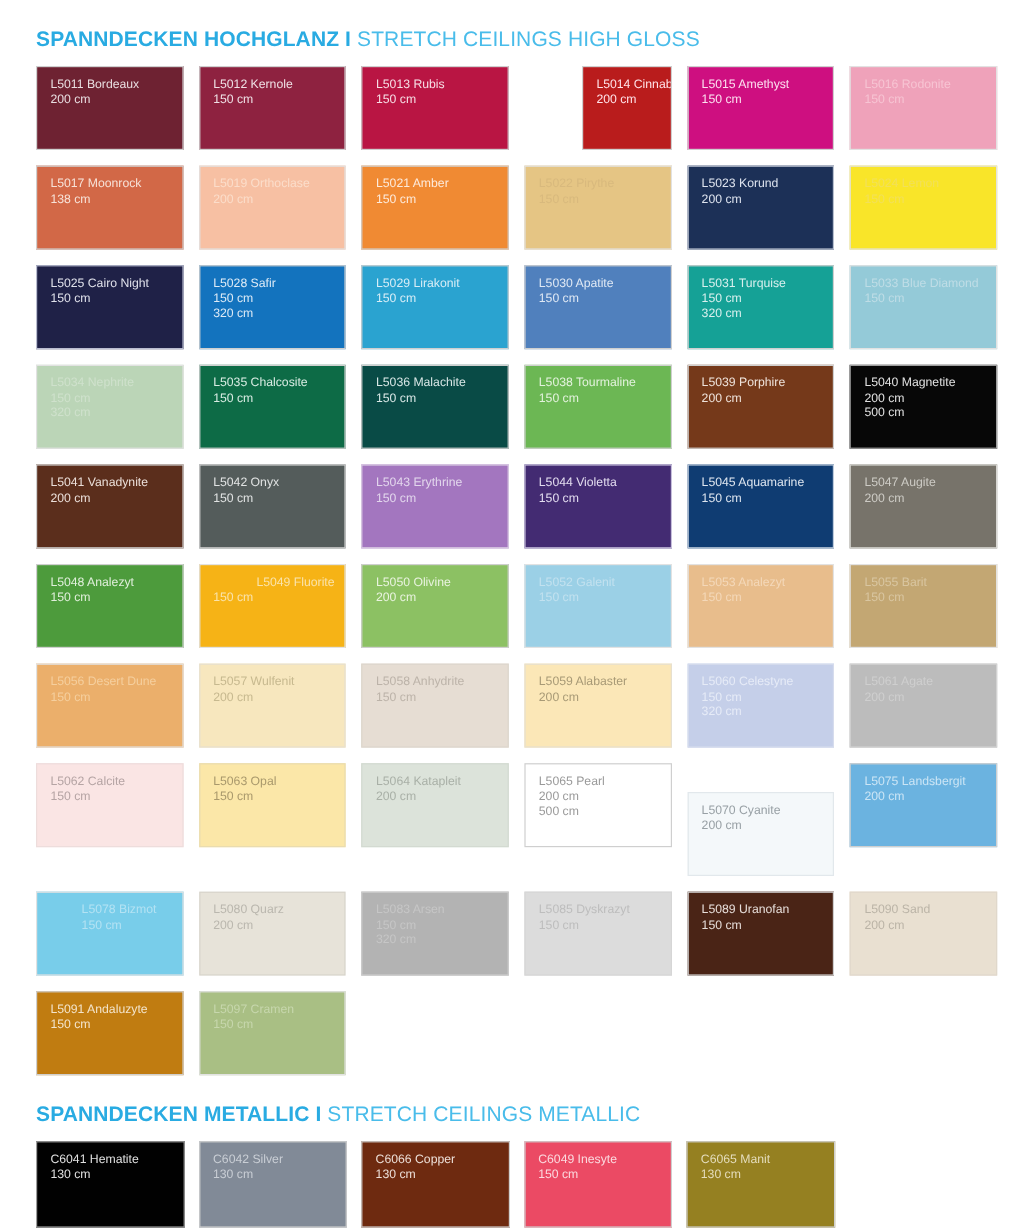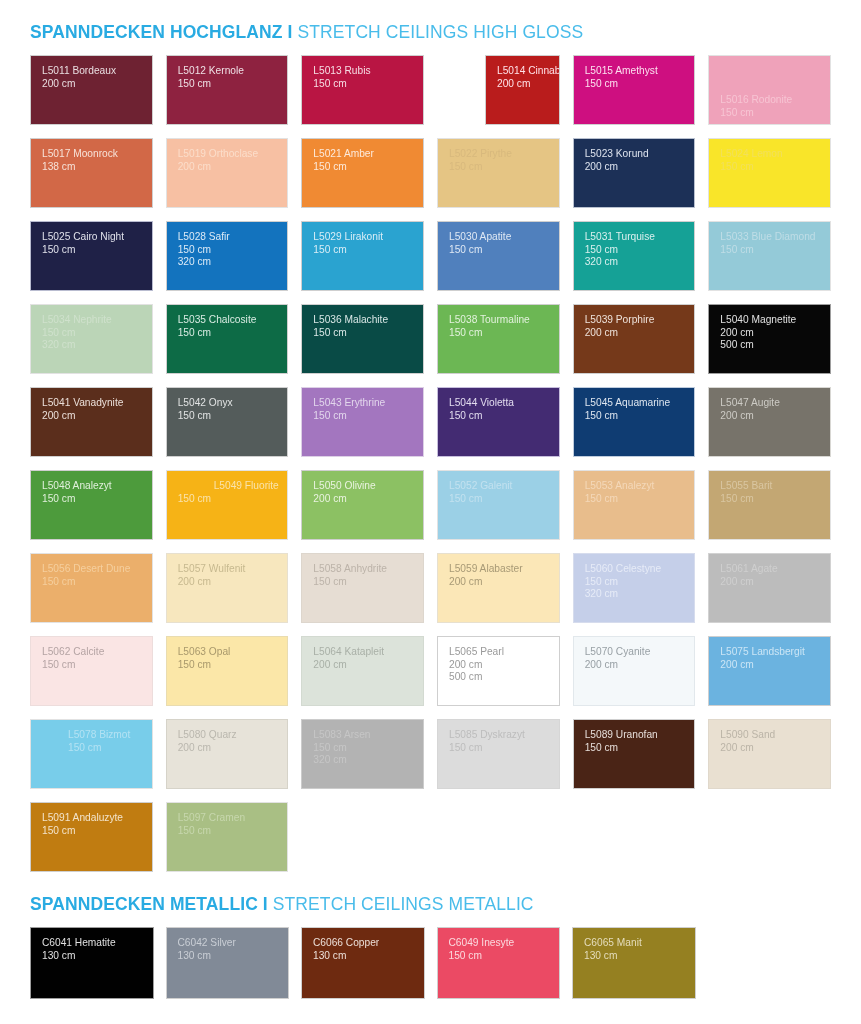--- a/index.html
+++ b/index.html
@@ -84,21 +84,21 @@
         </div>
         <div class="swatch" style="background: #b91c1c; border-color: rgb(207, 207, 207); margin-left: 48px;">
           <div class="swatch-name" style="color: rgb(255, 226, 232);">L5014 Cinnabar</div>
           <div class="swatch-size" style="color: rgb(255, 226, 232);">200 cm</div>
         </div>
         <div class="swatch" style="background: rgb(206, 15, 128); border-color: rgb(207, 207, 207);">
           <div class="swatch-name" style="color: rgb(252, 224, 239);">L5015 Amethyst</div>
           <div class="swatch-size" style="color: rgb(252, 224, 239);">150 cm</div>
         </div>
         <div class="swatch" style="background: rgb(239, 162, 186); border-color: rgb(226, 226, 226);">
-          <div class="swatch-name" style="color: rgb(247, 196, 211); margin-top: 29px;">L5016 Rodonite</div>
+          <div class="swatch-name" style="color: rgb(247, 196, 211);">L5016 Rodonite</div>
           <div class="swatch-size" style="color: rgb(247, 196, 211);">150 cm</div>
         </div>
         <div class="swatch" style="background: rgb(210, 104, 71); border-color: rgb(207, 207, 207);">
           <div class="swatch-name" style="color: rgb(247, 226, 216);">L5017 Moonrock</div>
           <div class="swatch-size" style="color: rgb(247, 226, 216);">138 cm</div>
         </div>
         <div class="swatch" style="background: rgb(247, 192, 163); border-color: rgb(226, 226, 226);">
           <div class="swatch-name" style="color: rgb(251, 221, 202);">L5019 Orthoclase</div>
           <div class="swatch-size" style="color: rgb(251, 221, 202);">200 cm</div>
         </div>
@@ -253,21 +253,21 @@
         </div>
         <div class="swatch" style="background: rgb(220, 227, 218); border-color: rgb(211, 218, 209);">
           <div class="swatch-name" style="color: rgb(169, 176, 167);">L5064 Katapleit</div>
           <div class="swatch-size" style="color: rgb(169, 176, 167);">200 cm</div>
         </div>
         <div class="swatch" style="background: rgb(255, 255, 255); border-color: rgb(207, 207, 207);">
           <div class="swatch-name" style="color: rgb(154, 154, 154);">L5065 Pearl</div>
           <div class="swatch-size" style="color: rgb(154, 154, 154);">200 cm
 500 cm</div>
         </div>
-        <div class="swatch" style="background: rgb(244, 248, 250); border-color: rgb(226, 232, 236);">
+        <div class="swatch" style="background: rgb(244, 248, 250); border-color: rgb(226, 232, 236); margin-top: 24px;">
           <div class="swatch-name" style="color: rgb(152, 160, 165);">L5070 Cyanite</div>
           <div class="swatch-size" style="color: rgb(152, 160, 165);">200 cm</div>
         </div>
         <div class="swatch" style="background: rgb(107, 179, 224); border-color: rgb(207, 207, 207);">
           <div class="swatch-name" style="color: rgb(203, 229, 245);">L5075 Landsbergit</div>
           <div class="swatch-size" style="color: rgb(203, 229, 245);">200 cm</div>
         </div>
         <div class="swatch" style="background: rgb(120, 205, 234); border-color: rgb(226, 226, 226); padding-left: 37px;">
           <div class="swatch-name" style="color: rgb(179, 226, 243);">L5078 Bizmot</div>
           <div class="swatch-size" style="color: rgb(179, 226, 243);">150 cm</div>

